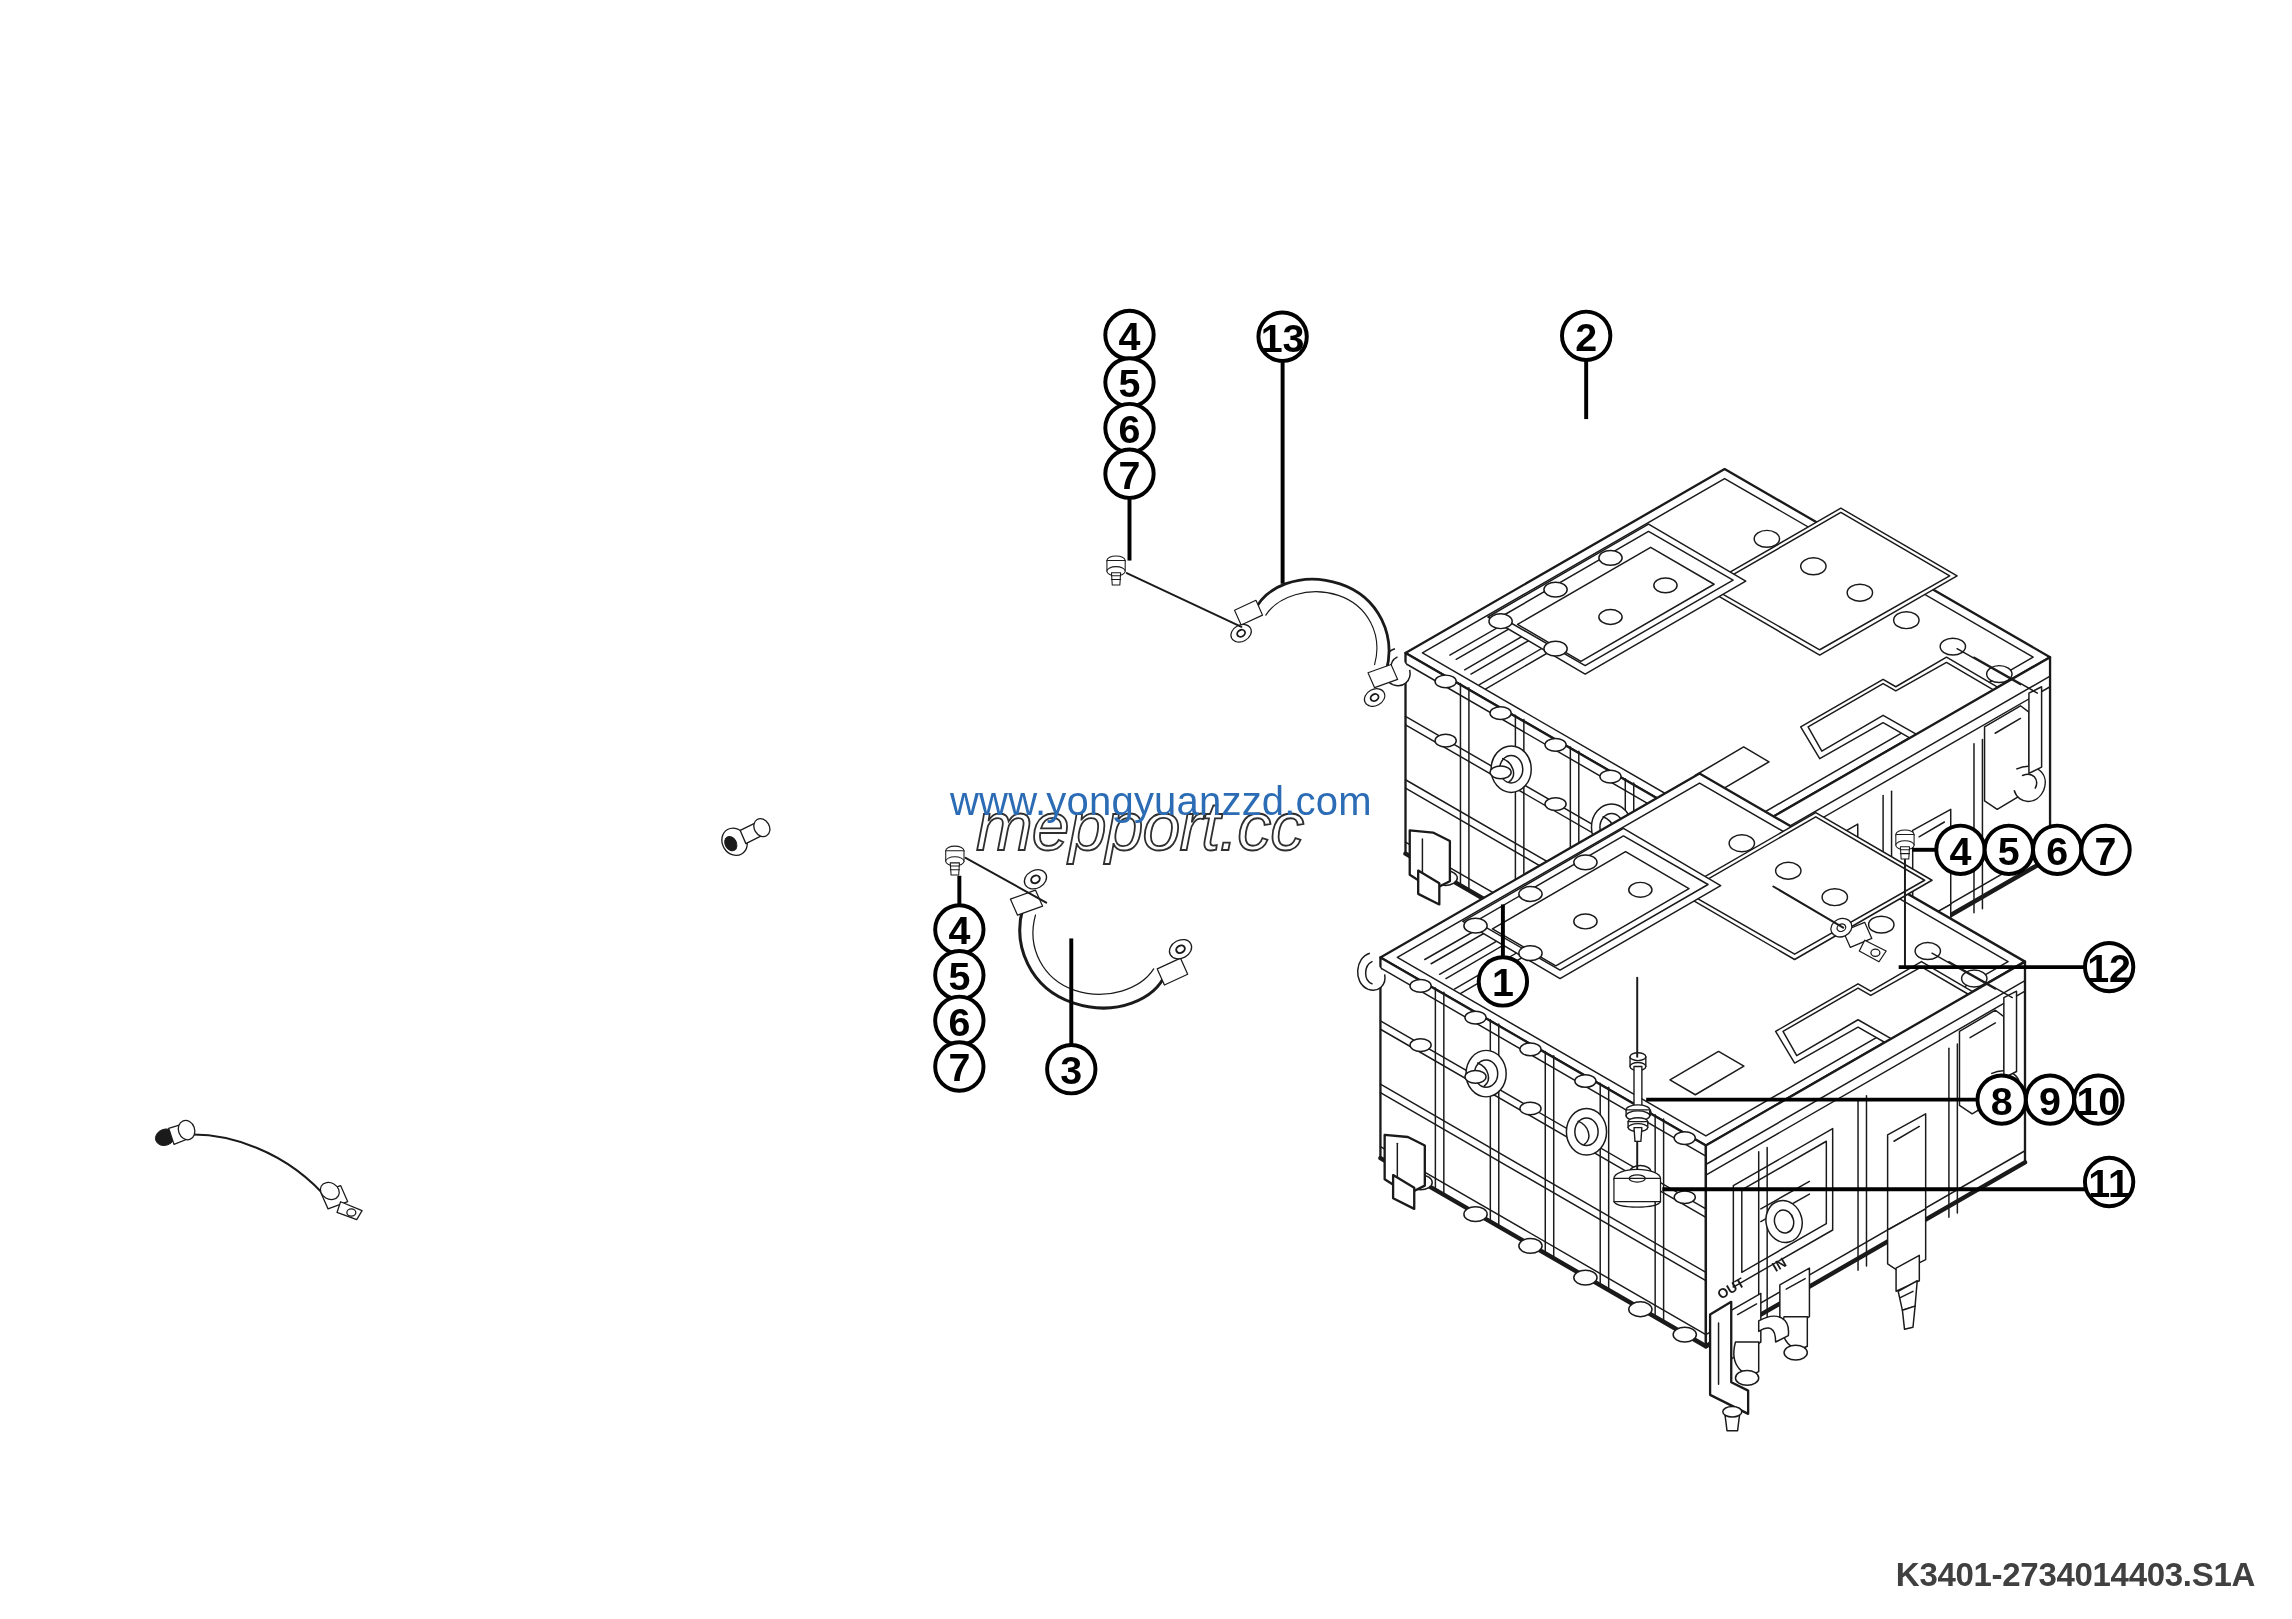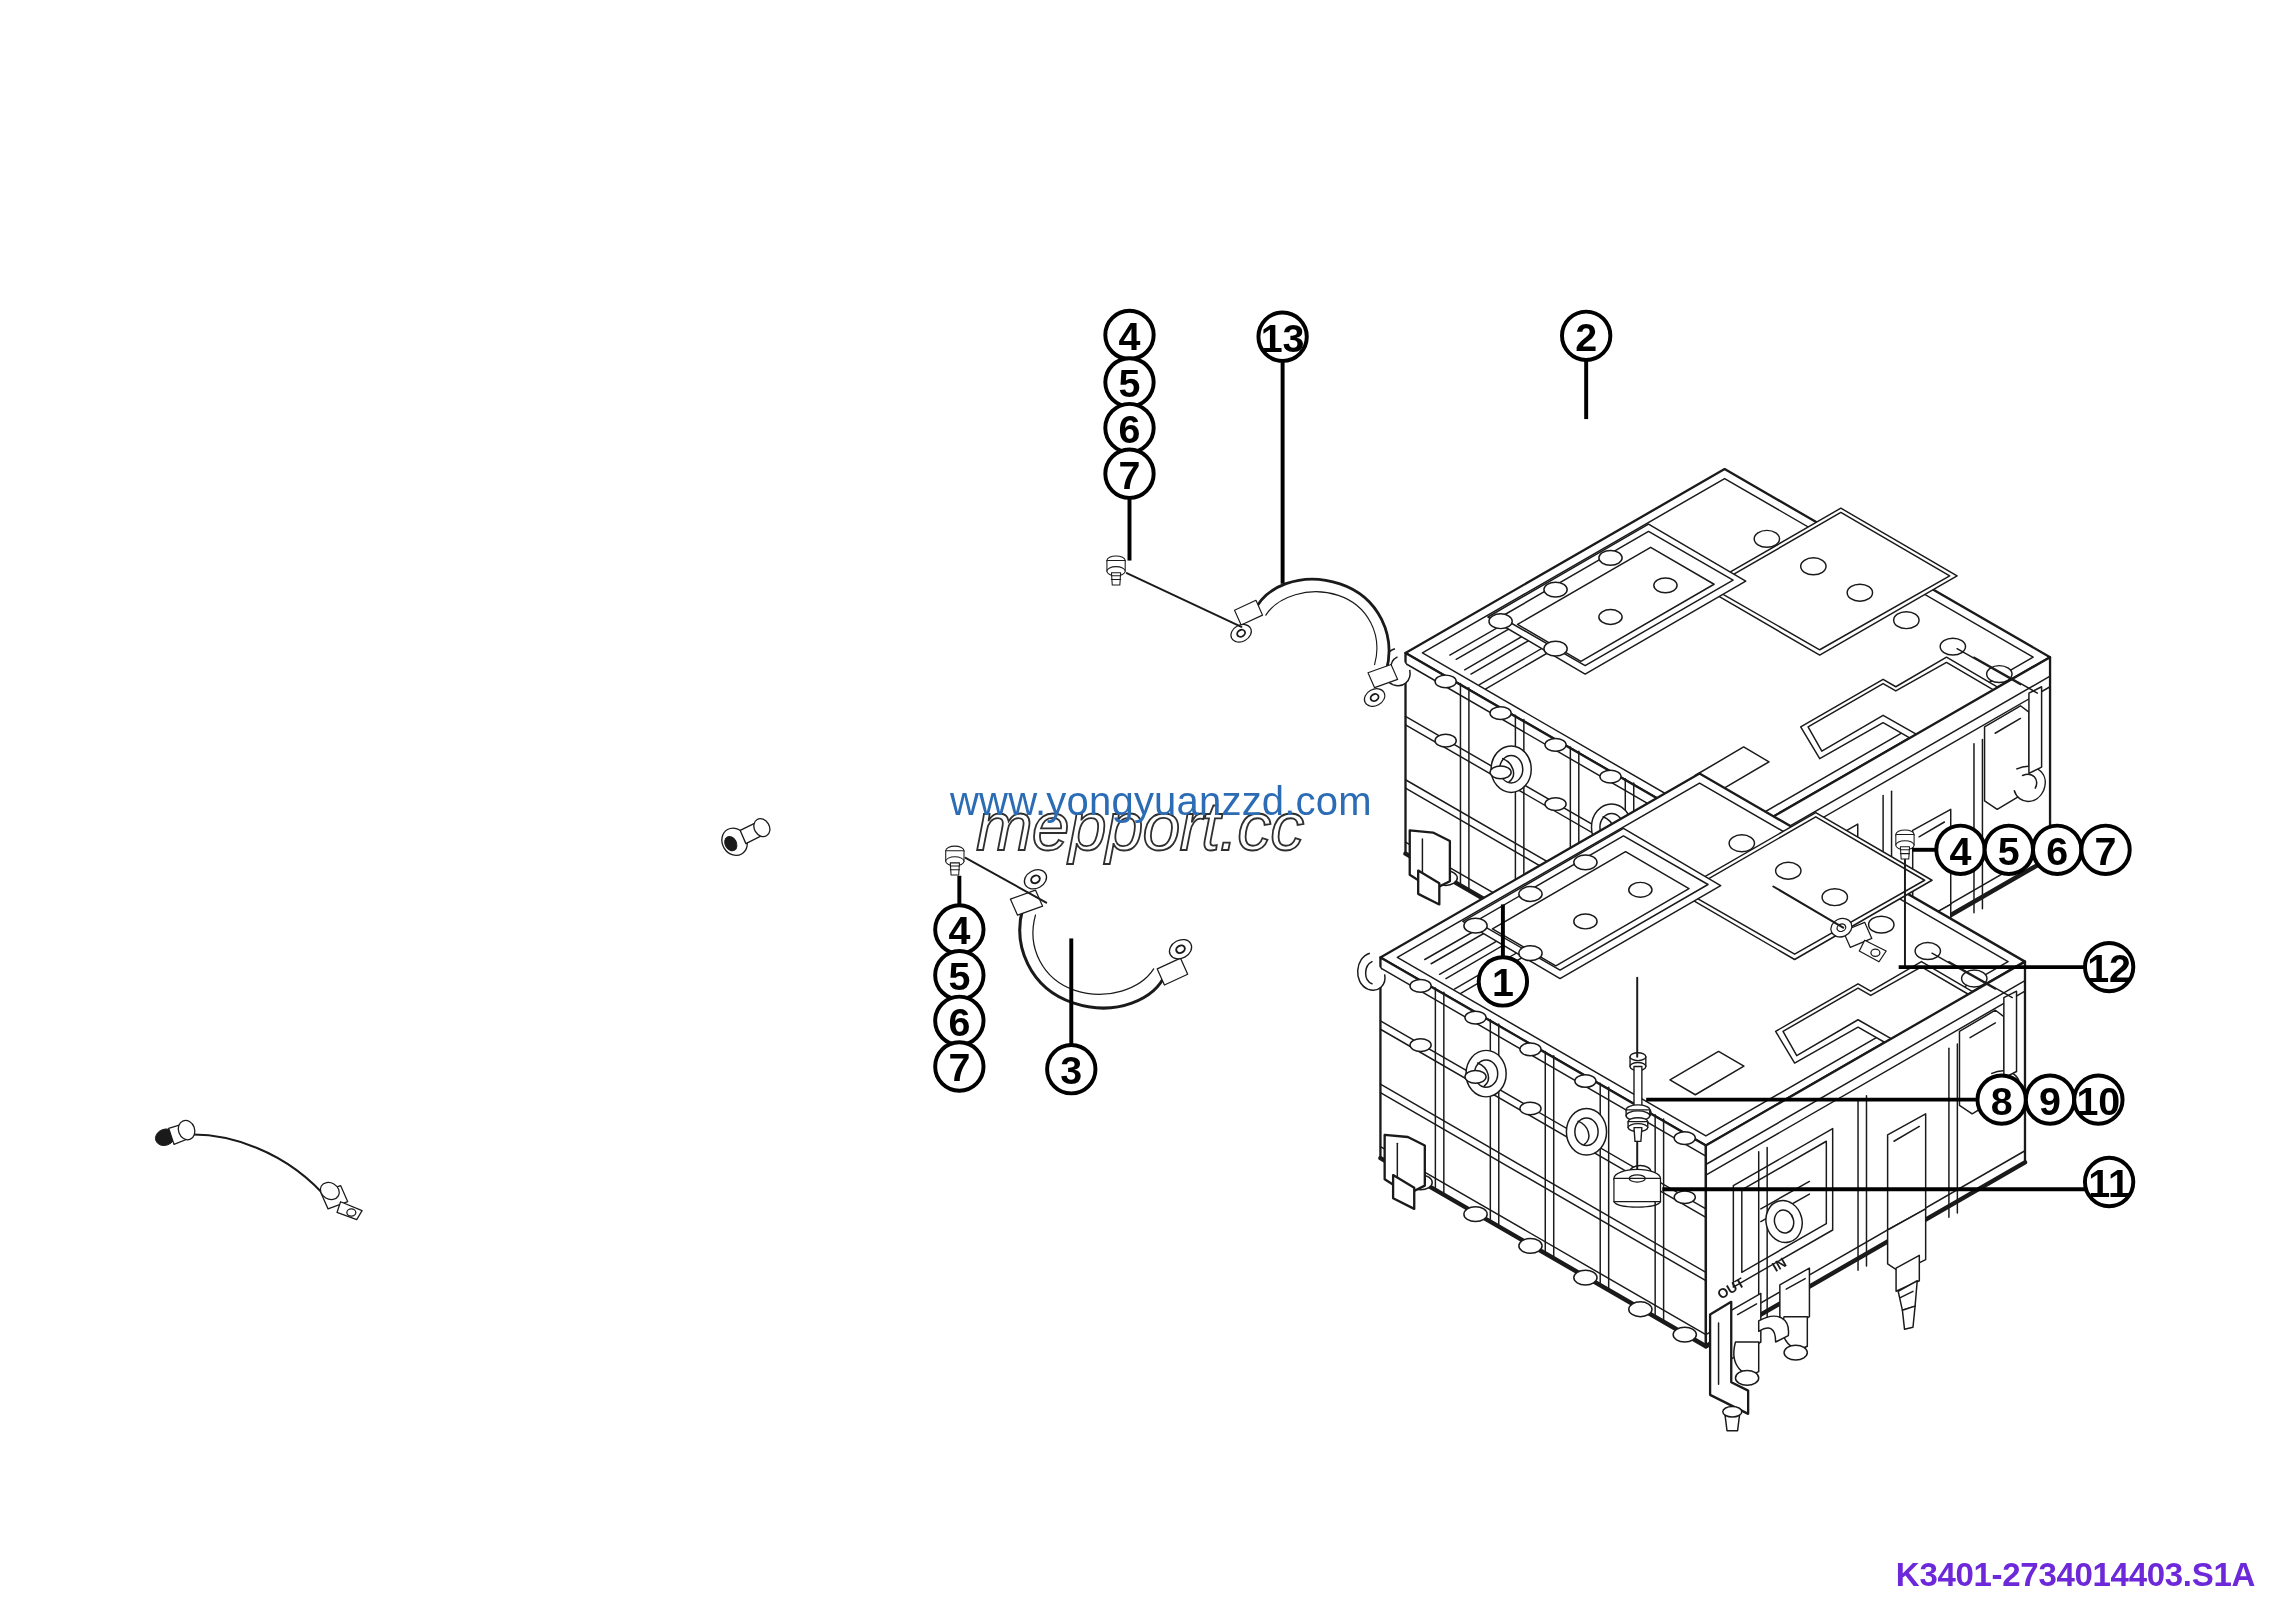--- a/index.html
+++ b/index.html
@@ -26,21 +26,21 @@
     height: 1619px;
   }
   .partnum {
     position: absolute;
     right: 38px;
     bottom: 25px;
     font-family: "Liberation Sans", sans-serif;
     font-size: 33px;
     font-weight: bold;
     letter-spacing: -0.3px;
-    color: #6d28d9;
+    color: #404040;
     white-space: nowrap;
   }
   .wm-blue {
     position: absolute;
     left: 950px;
     top: 779px;
     font-family: "Liberation Sans", sans-serif;
     font-size: 40px;
     font-weight: normal;
     color: #2b6cb5;

